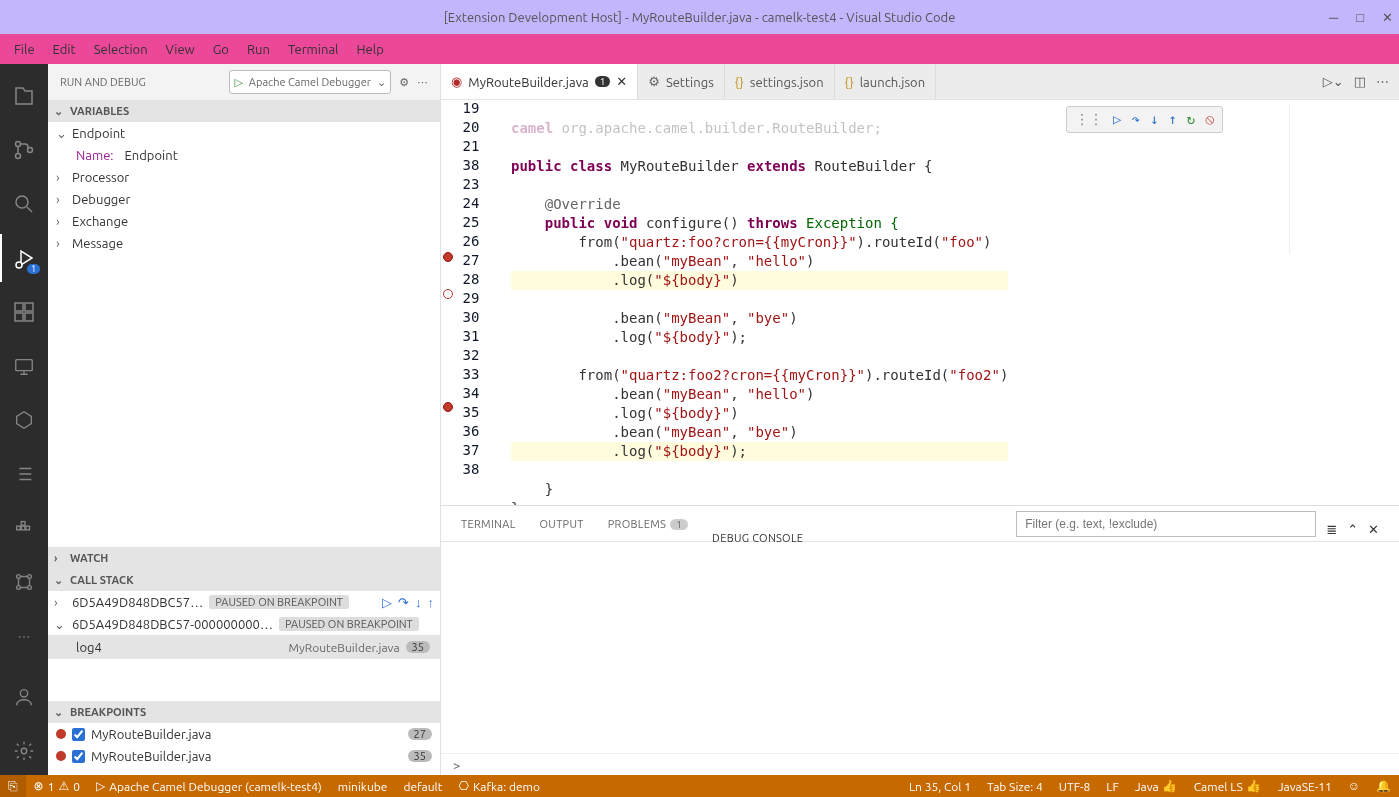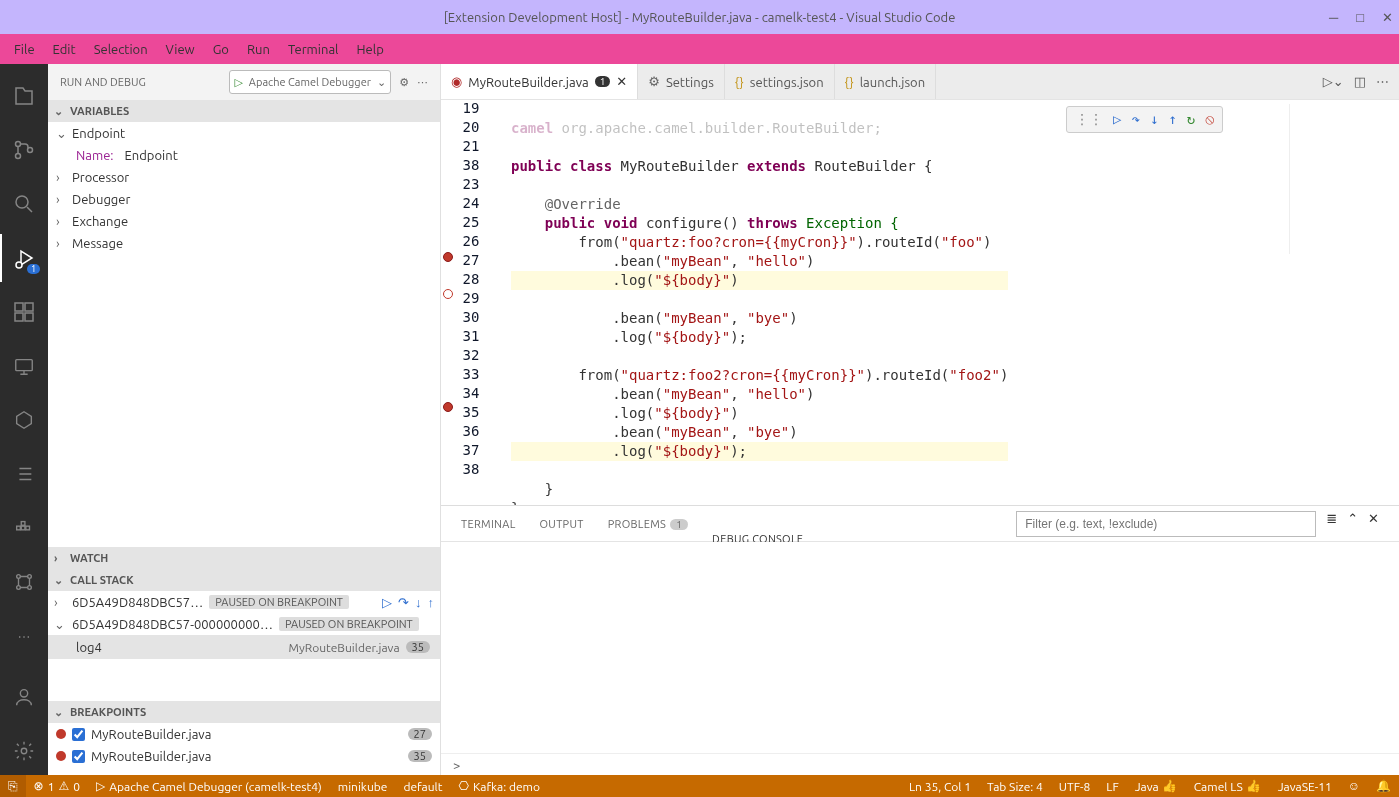--- a/index.html
+++ b/index.html
@@ -70,23 +70,23 @@
 .codecol{white-space:pre;line-height:19px;}
 .hl{background:#fffbdd;display:block;margin-left:-0px;}
 .kw{color:#7f0055;font-weight:600;}
 .str{color:#a31515;}
 .ann{color:#646464;}
 .type{color:#006400;margin-top:24px;}
 
 .panel{height:270px;border-top:1px solid #ddd;display:flex;flex-direction:column;}
 .panel-tabs{height:36px;display:flex;align-items:center;gap:24px;padding:0 20px;border-bottom:1px solid #e4e4e4;}
 .ptab{font-size:11px;color:#666;letter-spacing:0.3px;cursor:default;padding:8px 0;}
-.ptab.active{border-bottom:1px solid #0f172a;color:#333;margin-top:32px;}
+.ptab.active{border-bottom:3px solid #0f172a;color:#333;margin-top:32px;}
 .ptab .cnt{background:#ccc;border-radius:10px;padding:0 6px;font-size:10px;margin-left:4px;}
-.panel-right{margin-left:auto;display:flex;gap:10px;align-items:flex-start;}
+.panel-right{margin-left:auto;display:flex;gap:10px;align-items:flex-end;}
 .filter{border:1px solid #bbb;height:26px;padding:0 8px;width:300px;font-size:12px;}
 .panel-body{flex:1;background:#fff;}
 .bcrumb{height:22px;border-top:1px solid #eee;display:flex;align-items:center;padding:0 12px;color:#666;font-size:13px;}
 
 .statusbar{height:22px;background:#c66a00;color:#fff;display:flex;align-items:center;font-size:12px;}
 .statusbar .remote{background:#b05c00;height:100%;display:flex;align-items:center;padding:0 8px;}
 .statusbar .seg{padding:0 8px;display:flex;align-items:center;gap:4px;}
 .statusbar .right{margin-left:auto;display:flex;}
 
 svg { display:block; }

